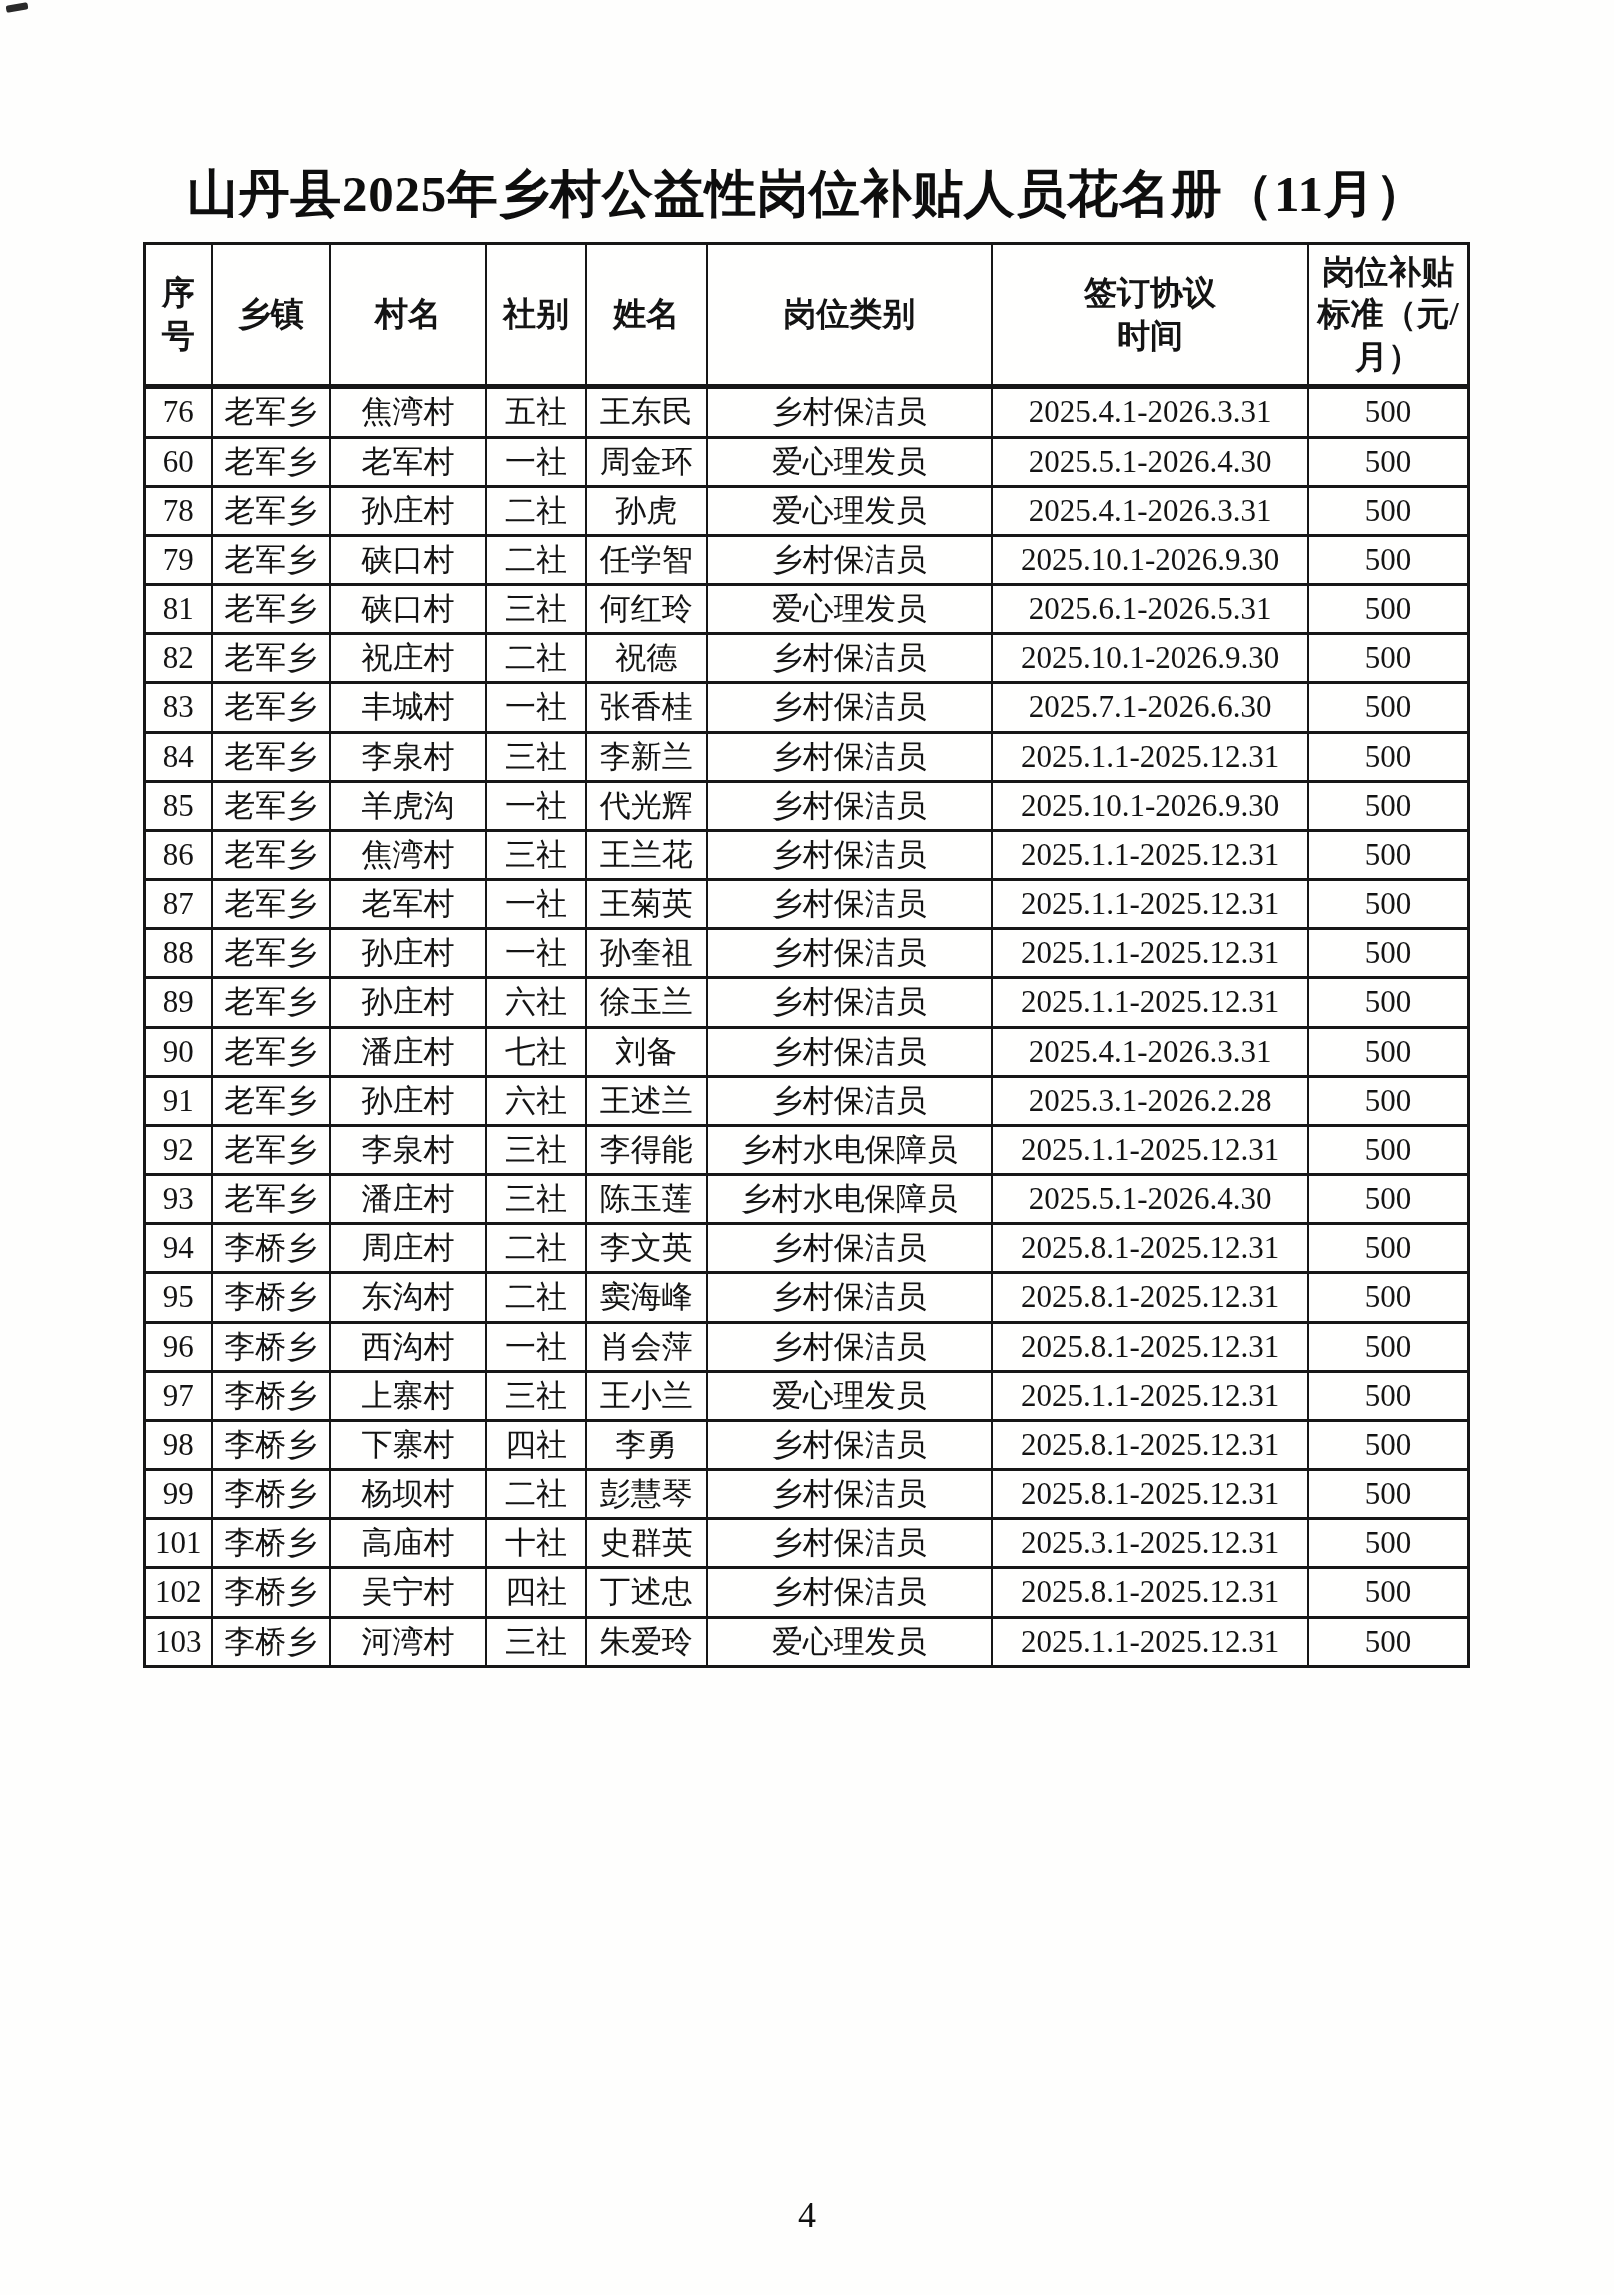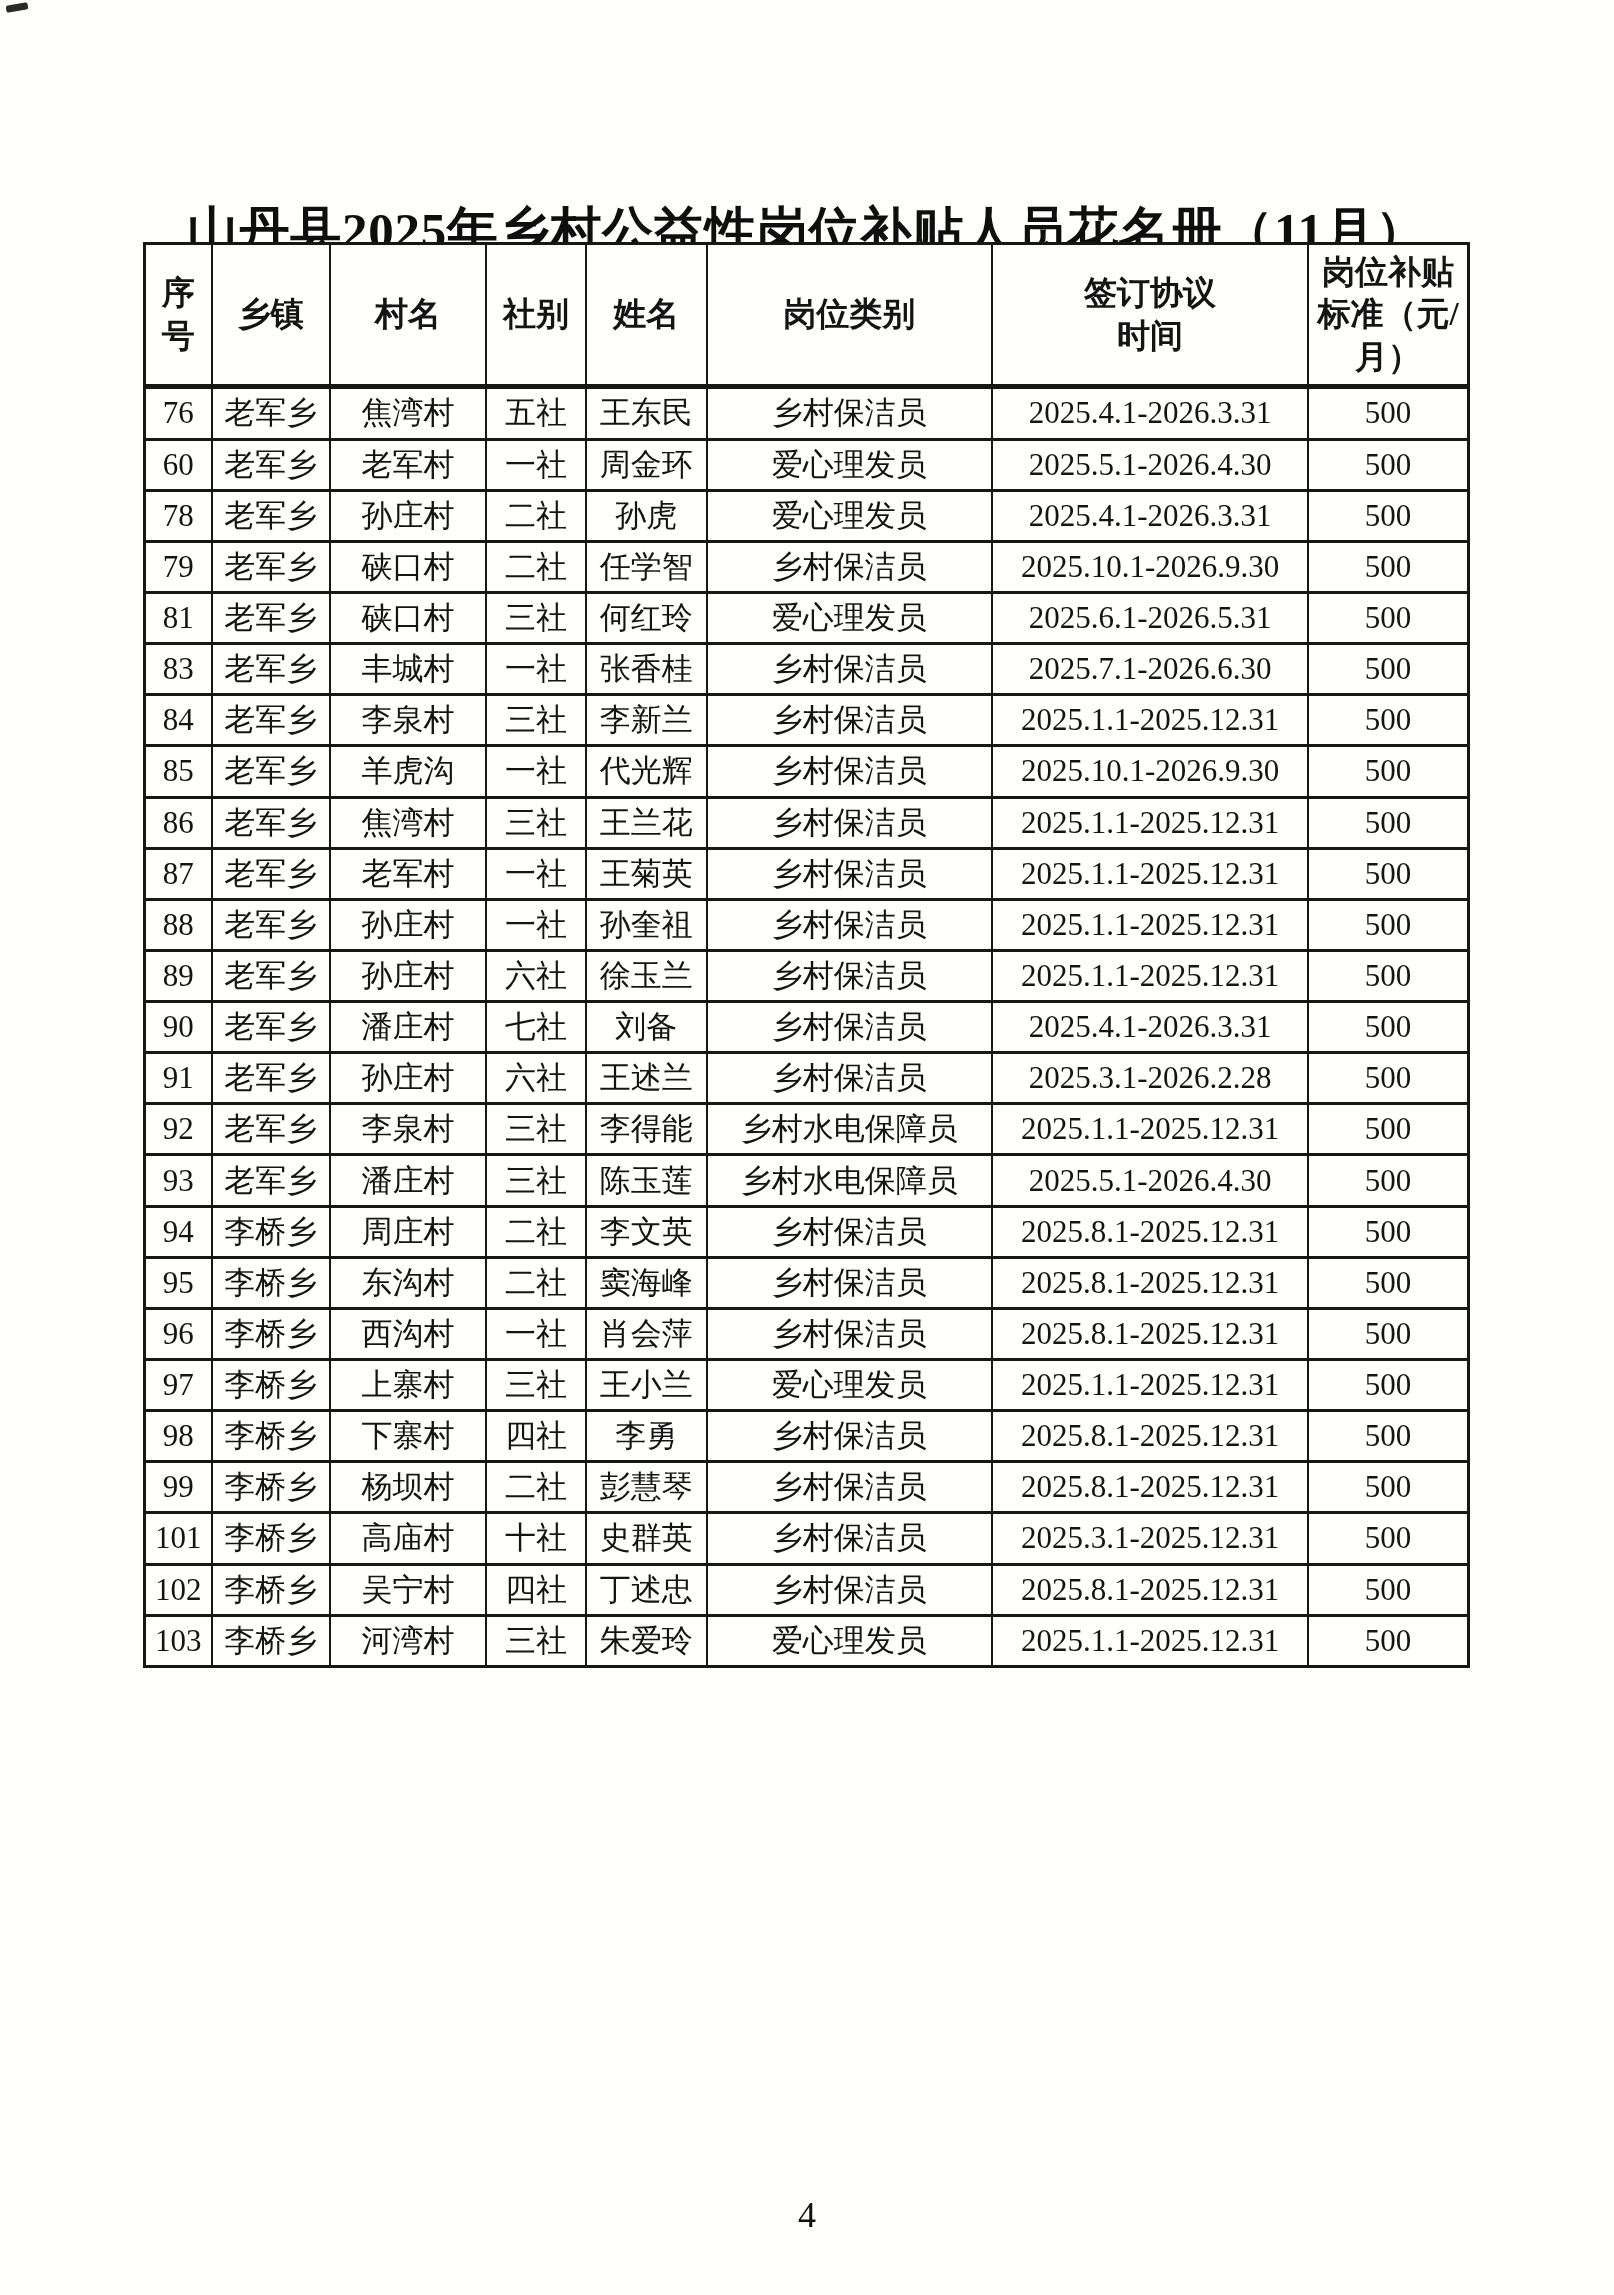--- a/index.html
+++ b/index.html
@@ -35,21 +35,20 @@
     position: absolute;
     top: 160px;
     left: 67px;
     right: 67px;
     text-align: center;
     font-size: 51px;
     font-weight: bold;
     letter-spacing: 0.7px;
     white-space: nowrap;
     color: #0e0e0e;
-    margin-top: 37px;
   }
   table.roster {
     position: absolute;
     left: 143px;
     top: 242px;
     width: 1327px;
     height: 1426px;
     table-layout: fixed;
     border-collapse: collapse;
     background: #fffffe;
@@ -171,20 +170,30 @@
           <td>81</td>
           <td>老军乡</td>
           <td>硖口村</td>
           <td>三社</td>
           <td>何红玲</td>
           <td>爱心理发员</td>
           <td>2025.6.1-2026.5.31</td>
           <td>500</td>
         </tr>
         <tr>
+          <td>82</td>
+          <td>老军乡</td>
+          <td>祝庄村</td>
+          <td>二社</td>
+          <td>祝德</td>
+          <td>乡村保洁员</td>
+          <td>2025.10.1-2026.9.30</td>
+          <td>500</td>
+        </tr>
+        <tr>
           <td>83</td>
           <td>老军乡</td>
           <td>丰城村</td>
           <td>一社</td>
           <td>张香桂</td>
           <td>乡村保洁员</td>
           <td>2025.7.1-2026.6.30</td>
           <td>500</td>
         </tr>
         <tr>

